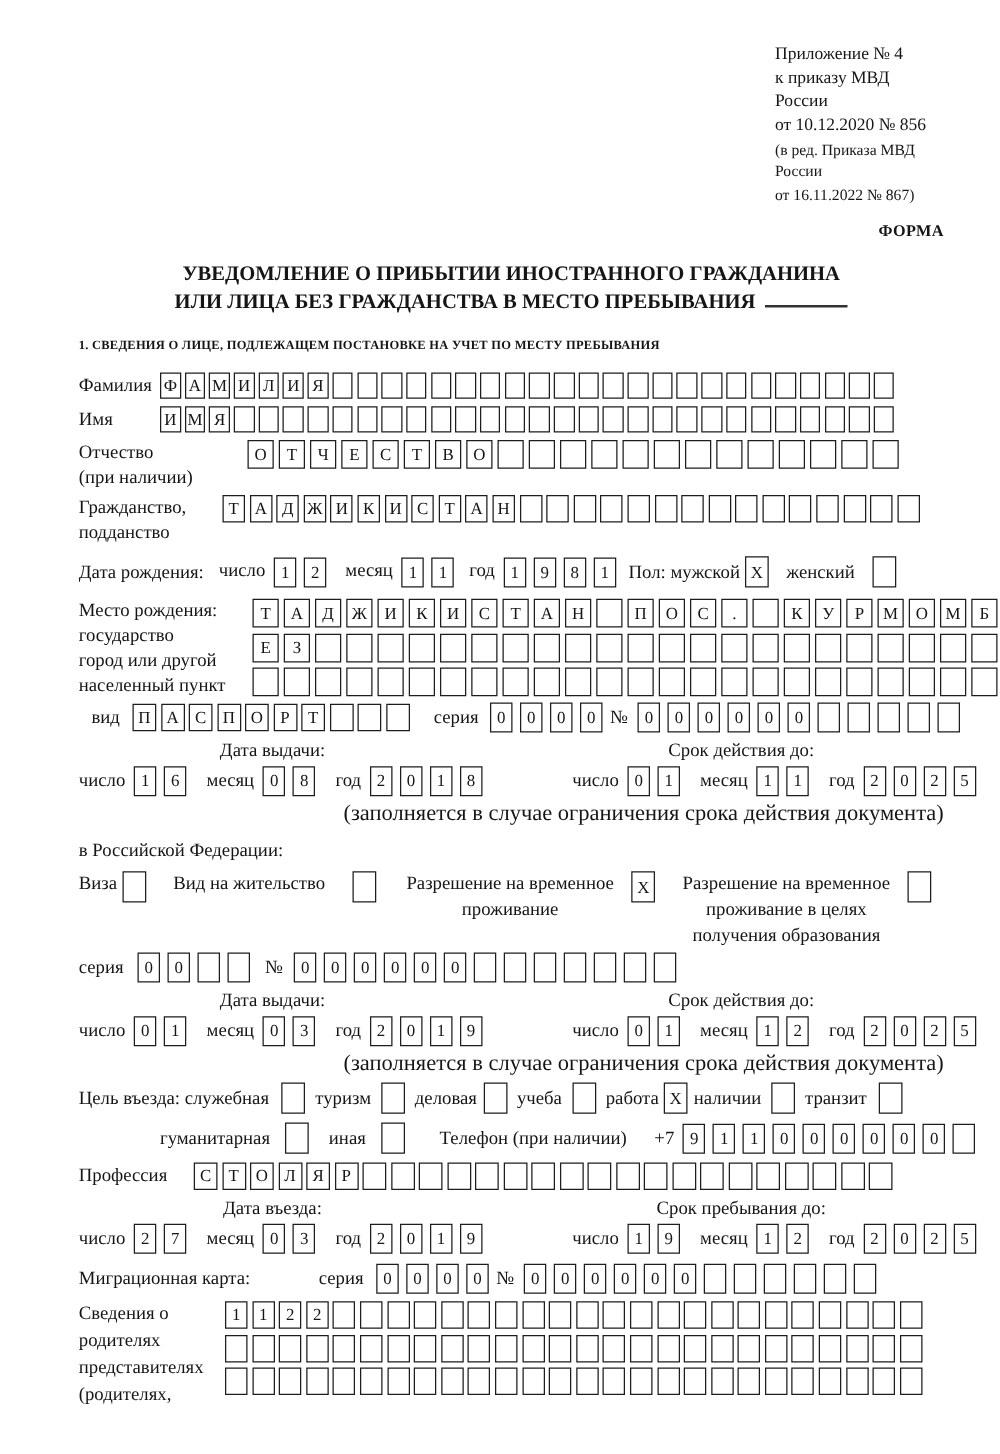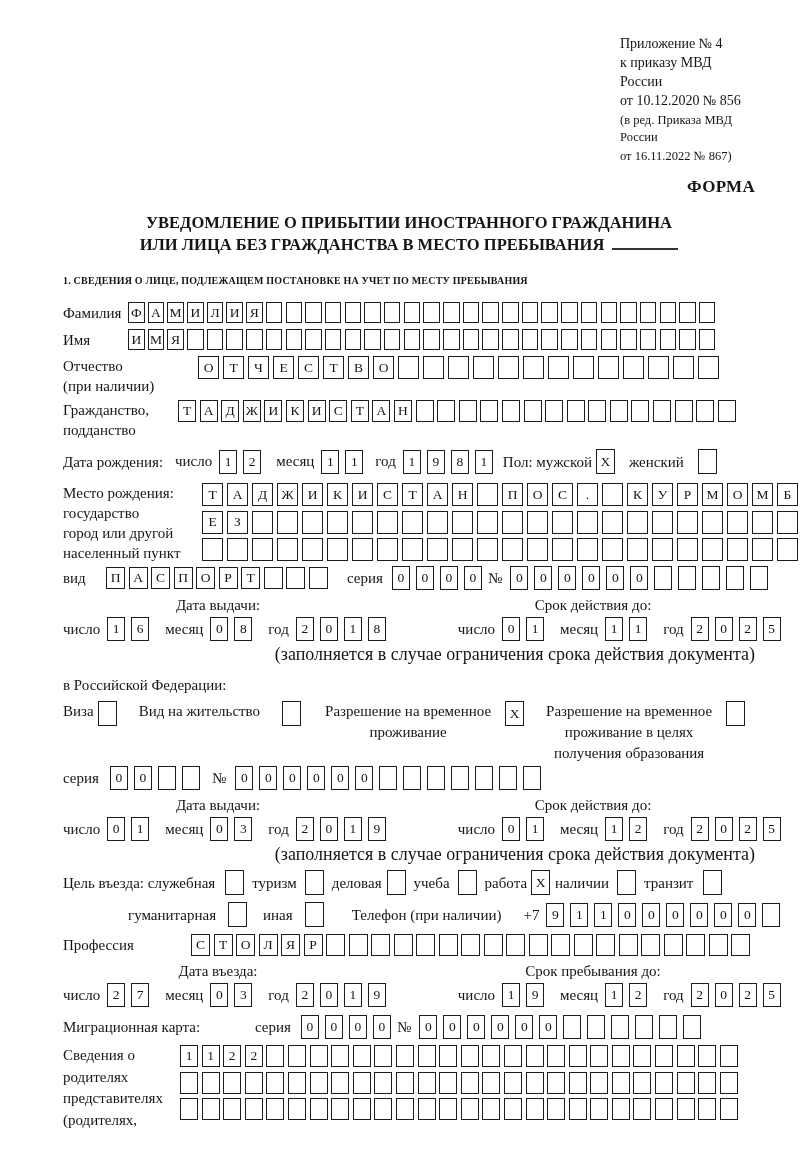--- a/index.html
+++ b/index.html
@@ -4,21 +4,21 @@
 <style>
   html,body{margin:0;padding:0;background:#fff;}
   .page{
     position:relative; width:800px; height:1163px; background:#ffffff;
     font-family:"Liberation Serif","DejaVu Serif",serif; color:#151515;
     box-sizing:border-box; padding:34px 45px 0 63px; overflow:hidden;
   }
   
   .refblock{margin-left:557px; font-size:14px; line-height:19px;}
   .refblock .amend{font-size:12.5px; line-height:17px; margin-top:2px;}
-  .forma{text-align:right; font-weight:bold; font-size:17px; margin-top:12px; letter-spacing:.3px;}
+  .forma{text-align:right; font-weight:bold; font-size:13px; margin-top:12px; letter-spacing:.3px;}
   
   .title{text-align:center; font-weight:bold; font-size:16.5px; line-height:22px; margin-top:15px;}
   .blankline{display:inline-block; width:66px; border-bottom:2px solid #333; height:14px; margin-left:8px;}
   .sec1{font-weight:bold; font-size:10px; margin-top:19px; letter-spacing:.2px;}
   
   .frow{display:flex; align-items:center; margin-top:6px;}
   .frow.top{align-items:flex-start;}
   .flabel{font-size:15px; line-height:20px; flex:none;}
   .stack{display:flex; flex-direction:column; flex:none;}
   
@@ -325,21 +325,21 @@
           <span class="cell"></span>
           <span class="cell"></span>
           <span class="cell"></span>
           <span class="cell"></span>
           <span class="cell"></span>
         </span>
     </span>
   </div>
 
 
-  <div class="frow" style="margin-top:3px;">
+  <div class="frow" style="margin-top:3px;text-align:center;">
     <span class="flabel" style="width:43px;">вид</span>
     <span class="boxes p">
         <span class="cell">П</span>
         <span class="cell">А</span>
         <span class="cell">С</span>
         <span class="cell">П</span>
         <span class="cell">О</span>
         <span class="cell">Р</span>
         <span class="cell">Т</span>
         <span class="cell"></span>
@@ -566,21 +566,21 @@
         <span class="cell">0</span>
         <span class="cell">0</span>
         <span class="cell">0</span>
         <span class="cell">0</span>
         <span class="cell">0</span>
         <span class="cell">0</span>
         <span class="cell"></span>
       </span>
   </div>
 
-  <div class="frow" style="margin-top:7px;gap:36px;">
+  <div class="frow" style="margin-top:7px;">
     <span class="flabel" style="width:92px;">Профессия</span>
     <span class="boxes p">
         <span class="cell">С</span>
         <span class="cell">Т</span>
         <span class="cell">О</span>
         <span class="cell">Л</span>
         <span class="cell">Я</span>
         <span class="cell">Р</span>
         <span class="cell"></span>
         <span class="cell"></span>

